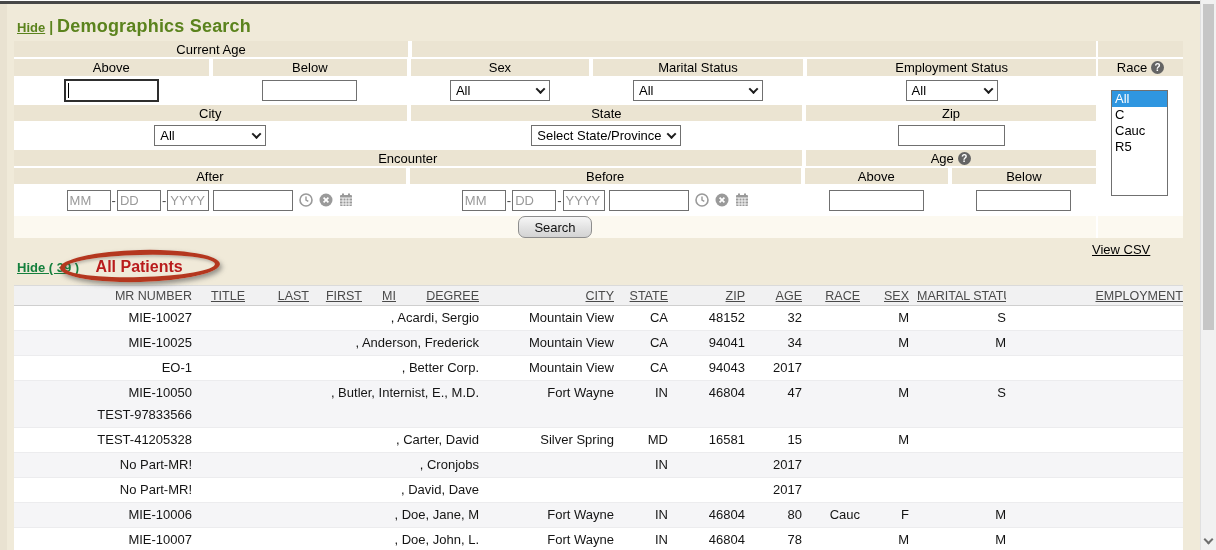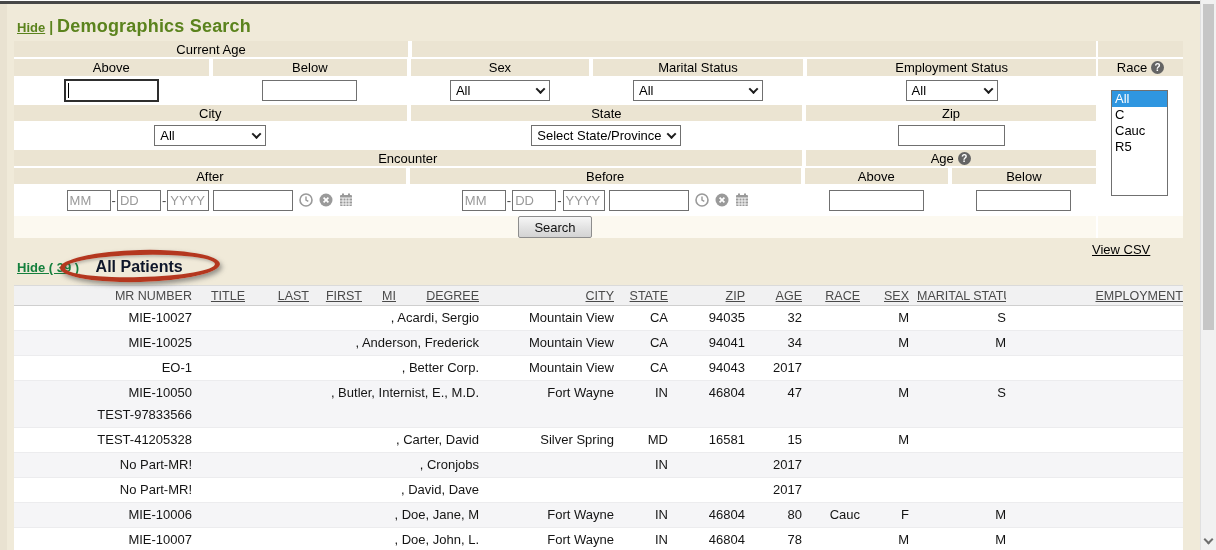--- a/index.html
+++ b/index.html
@@ -30,21 +30,21 @@
   .fr.white .fc { background:#fff; }
   .h16 { height:16px; } .h17 { height:17px; } .h25 { height:25px; }
   .h28 { height:28px; }
   .w394{width:394px;} .w393{width:393px;} .w196{width:196px;} .w179{width:179px;}
   .w212{width:212px;} .w291{width:291px;} .w789{width:789px;} .w144{width:144px;} .w145{width:145px;}
   .flex1 { flex:1; }
 
   .searchrow { background:#fcf9f0; height:22px; display:flex; align-items:center; justify-content:center; }
   .btn {
     font:13px "Liberation Sans",sans-serif; color:#111;
-    border:1px solid #8d8d8d; border-radius:2px;
+    border:1px solid #8d8d8d; border-radius:7px;
     background:linear-gradient(#f6f6f6,#e2e2e2 55%,#d3d3d3);
     height:22px; padding:0 15px; cursor:pointer;
   }
 
   .inwrap { position:relative; display:inline-block; }
   .tin { border:1px solid #707070; background:#fff; height:21px; padding:1px 3px;
          font:13px "Liberation Sans",sans-serif; }
   .tin.focus { border:2px solid #2e2e2e; height:23px; }
   .caret { position:absolute; left:4px; top:4px; width:1px; height:15px; background:#000; }
   .w95 { width:95px; } .w107 { width:107px; } .w80 { width:80px; }
@@ -77,21 +77,21 @@
   .opt { height:16px; line-height:16px; padding:0 3px; cursor:pointer; }
   .opt.sel-opt { background:#2f96e0; color:#fff; }
 
   
   .viewcsv { position:absolute; left:1092px; top:242px; font-size:13px; color:#000;
              text-decoration:underline; cursor:pointer; }
 
   
   .res-title { position:absolute; left:17px; top:258px; white-space:nowrap; }
   .res-title .hide2 { color:#15803d; font-weight:bold; font-size:13px; text-decoration:underline; cursor:pointer; }
-  .res-title .aptitle { color:#0f172a; font-weight:bold; font-size:16px; margin-left:12px; }
+  .res-title .aptitle { color:#b91c1c; font-weight:bold; font-size:16px; margin-left:12px; }
   .oval { position:absolute; left:60px; top:250px; width:160px; height:32px;
           border:5px solid #b4371f; border-radius:50%;
           transform:rotate(-1.5deg);
           box-shadow:2px 3px 5px rgba(70,70,70,.55), inset 1px 2px 3px rgba(70,70,70,.3);
           pointer-events:none; z-index:3; }
 
   
   .results { position:absolute; left:14px; top:285px; width:1169px; background:#fff; }
   .pgrid { display:grid;
     grid-template-columns:178px 53px 64px 53px 34px 83px 135px 54px 77px 57px 58px 49px 97px 1fr;text-align:right; }
@@ -324,21 +324,21 @@
       <span class="sortable">SEX</span>
       <span class="sortable">MARITAL STATUS</span>
       <span class="sortable">EMPLOYMENT</span>
     </div>
   <div class="pbody">
       <div class="pgrid prow">
         <div class="pc pc-mr">MIE-10027</div>
         <div class="pc pc-name">, Acardi, Sergio</div>
         <div class="pc pc-city">Mountain View</div>
         <div class="pc pc-state">CA</div>
-        <div class="pc pc-zip">94035</div>
+        <div class="pc pc-zip">48152</div>
         <div class="pc pc-age">32</div>
         <div class="pc pc-race"></div>
         <div class="pc pc-sex">M</div>
         <div class="pc pc-marital">S</div>
         <div class="pc pc-employment"></div>
       </div>
       <div class="pgrid prow">
         <div class="pc pc-mr">MIE-10025</div>
         <div class="pc pc-name">, Anderson, Frederick</div>
         <div class="pc pc-city">Mountain View</div>

